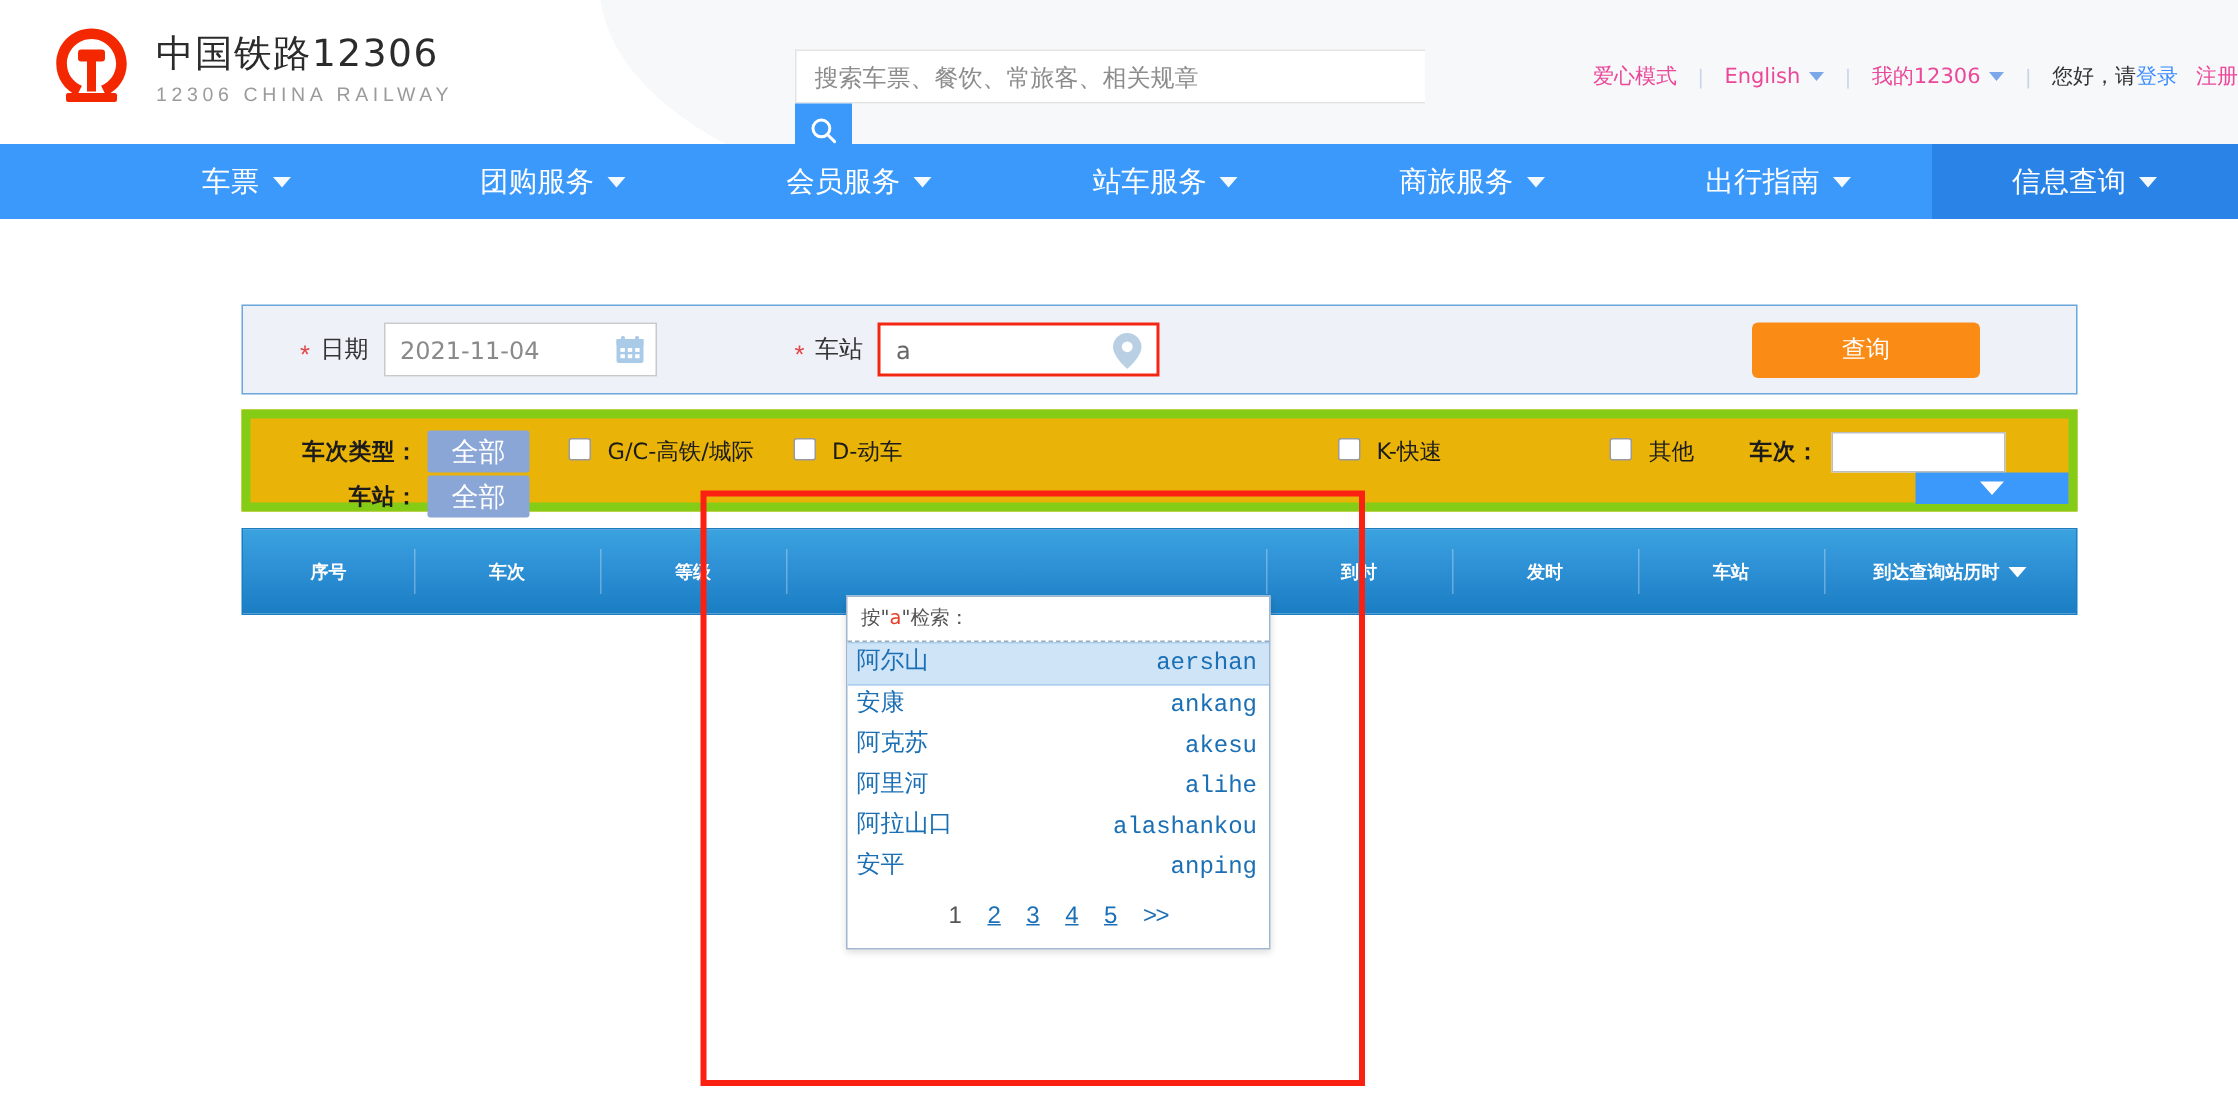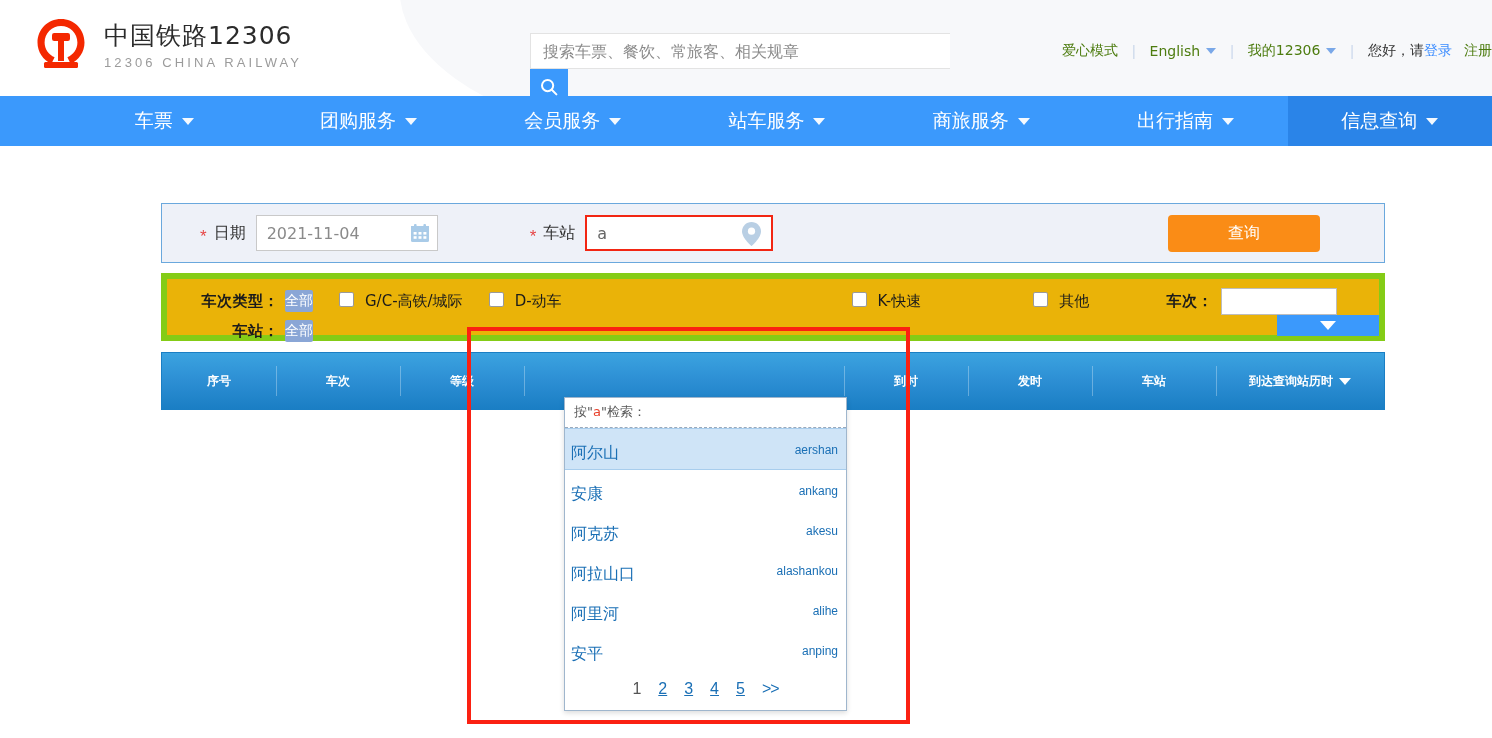--- a/index.html
+++ b/index.html
@@ -102,21 +102,21 @@
     position: absolute;
     right: 0px;
     top: 42px;
     display: flex;
     align-items: center;
     font-size: 14px;
     z-index: 3;
     white-space: nowrap;
   }
   .top-links a {
-    color: #4d7c0f;
+    color: #ec4899;
     text-decoration: none;
     font-family: "DejaVu Sans", sans-serif;
   }
   .tl-item { padding: 0 14px; display: flex; align-items: center; gap: 6px; }
   .tl-sep { color: #c9d6ea; }
   .caret-down {
     display: inline-block;
     width: 0; height: 0;
     border-left: 5px solid transparent;
     border-right: 5px solid transparent;
@@ -292,22 +292,22 @@
   .filter-label {
     font-weight: bold;
     width: 92px;
     text-align: right;
     margin-right: 6px;
     letter-spacing: .5px;
   }
   .pill-all {
     background: #8aa6d6;
     color: #fff;
-    font-size: 14px;
-    padding: 2px 0;
+    font-size: 18px;
+    padding: 2px 16px;
     border-radius: 2px;
     cursor: pointer;
   }
   .ck-item {
     display: flex;
     align-items: flex-start;
     gap: 11px;
     margin-left: 26px;
     cursor: pointer;
   }
@@ -410,37 +410,37 @@
   .suggest-title {
     font-size: 13px;
     color: #555;
     padding: 5px 9px 6px;
     border-bottom: 1px dashed #9aa9bb;
     font-family: "DejaVu Sans", sans-serif;
   }
   .suggest-title .hl { color: #e8402a; }
   .suggest-item {
     display: flex;
-    align-items: flex-start;
+    align-items: flex-end;
     justify-content: space-between;
-    padding: 14px 8px 5px 6px;
+    padding: 1px 8px 5px 6px;
     font-size: 16px;
     color: #1a6fb5;
     cursor: pointer;
     font-family: "DejaVu Sans", sans-serif;
   }
   .suggest-item.sel {
     background: #cfe4f7;
     border-top: 1px solid #a8cded;
     border-bottom: 1px solid #a8cded;
   }
   .suggest-item .py {
     color: #1a6fb5;
-    font-size: 12px;
-    font-family: Liberation Sans, sans-serif;
+    font-size: 16px;
+    font-family: Liberation Mono, monospace;
   }
   .suggest-pager {
     display: flex;
     align-items: center;
     justify-content: center;
     gap: 17px;
     padding: 10px 0 12px;
     font-size: 16px;
     font-family: "Liberation Sans", sans-serif;
   }
@@ -661,26 +661,26 @@
     </div>
     <div class="suggest-item">
       <span>安康</span>
       <span class="py">ankang</span>
     </div>
     <div class="suggest-item">
       <span>阿克苏</span>
       <span class="py">akesu</span>
     </div>
     <div class="suggest-item">
+      <span>阿里河</span>
+      <span class="py">alihe</span>
+    </div>
+    <div class="suggest-item">
       <span>阿拉山口</span>
       <span class="py">alashankou</span>
-    </div>
-    <div class="suggest-item">
-      <span>阿里河</span>
-      <span class="py">alihe</span>
     </div>
     <div class="suggest-item">
       <span>安平</span>
       <span class="py">anping</span>
     </div>
 
     <div class="suggest-pager">
       <span class="pg current">1</span>
       <span class="pg">2</span>
       <span class="pg">3</span>

